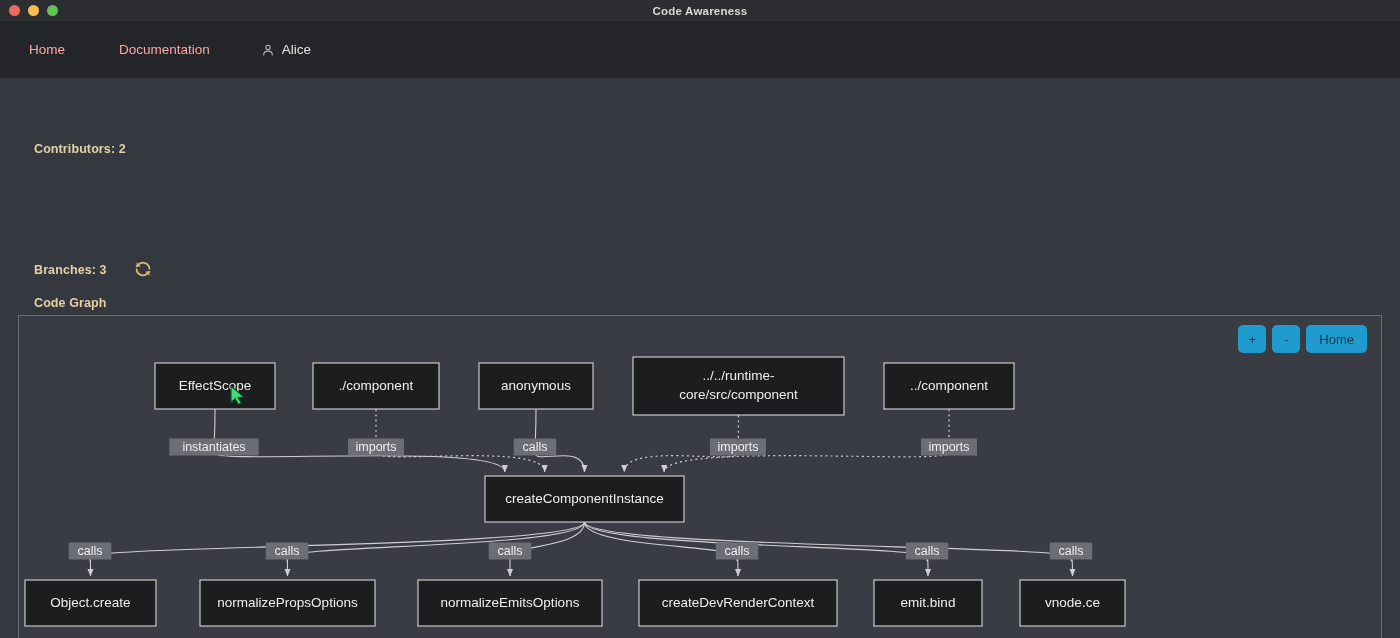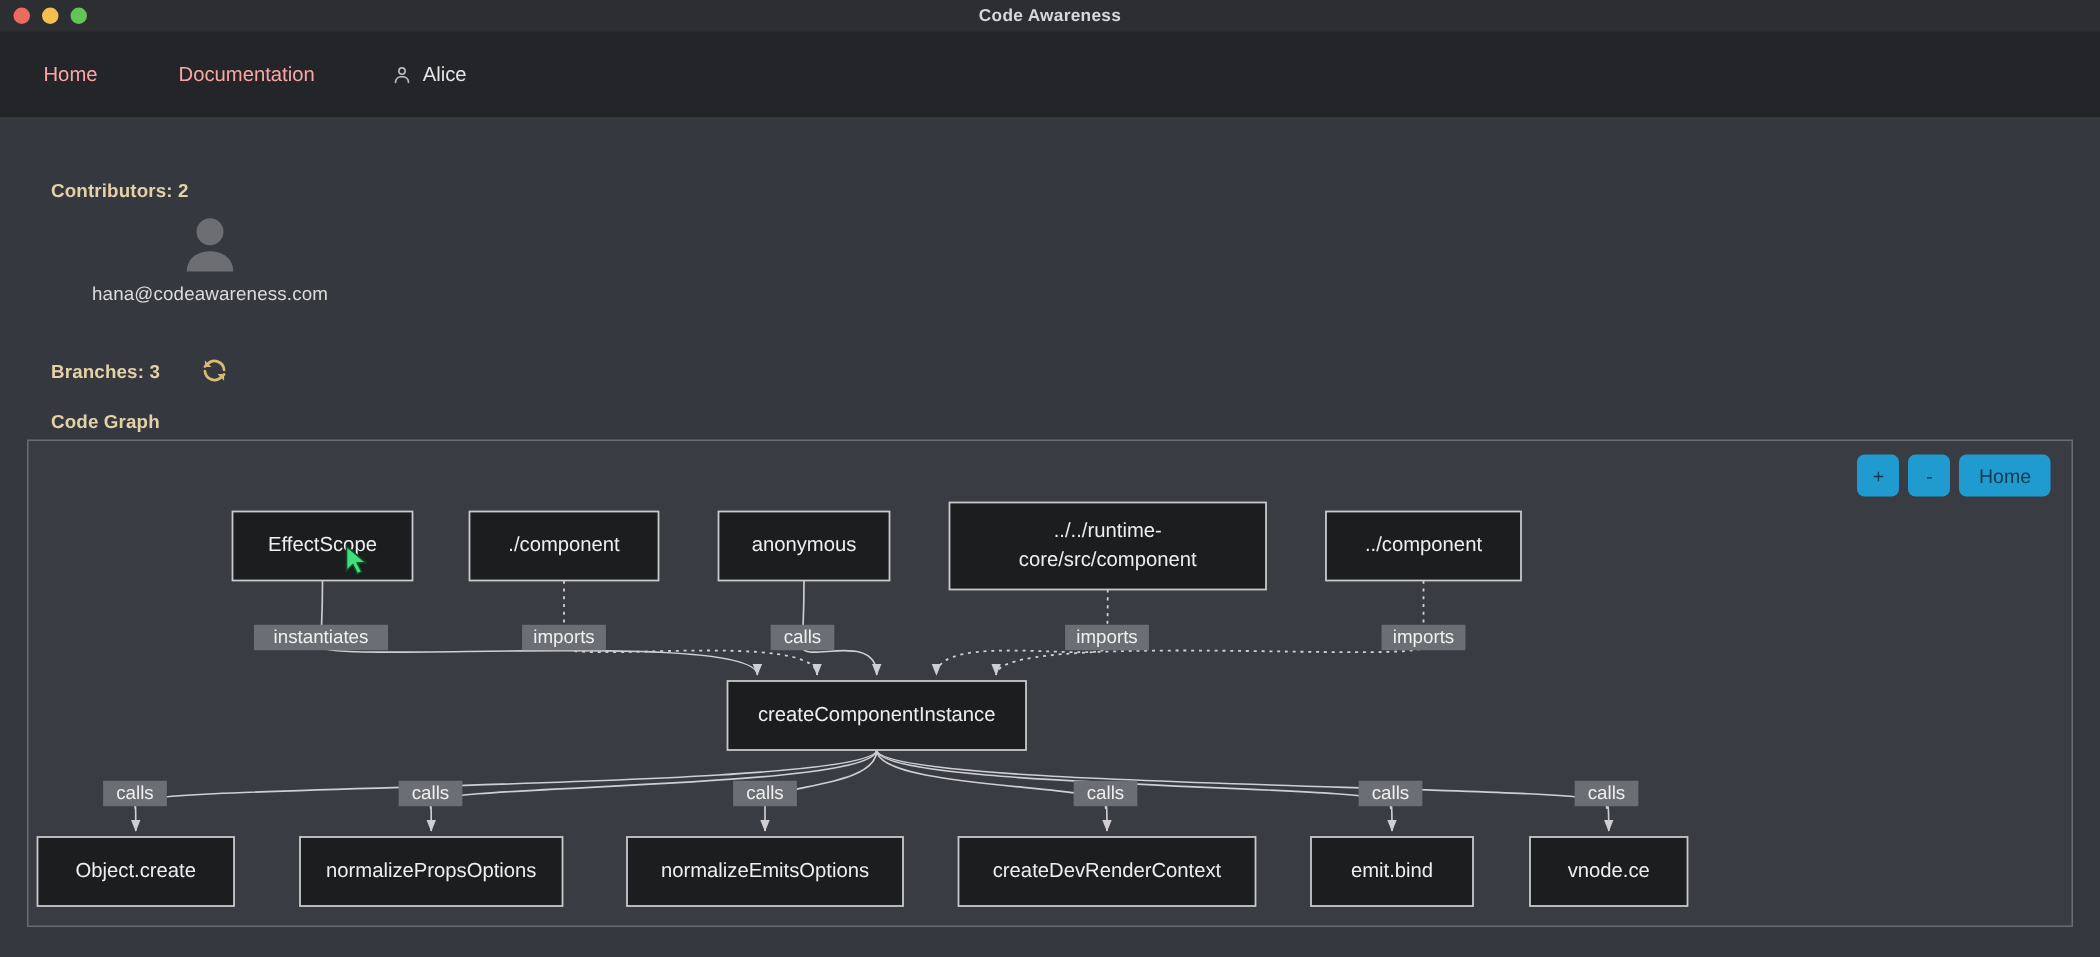--- a/index.html
+++ b/index.html
@@ -37,21 +37,21 @@
     font-size: 13.5px; color: #fca5a5;
     padding: 6px 4px; cursor: pointer;
     display: flex; align-items: center; gap: 7px;
   }
   .nav-item.home { margin-left: 25px; }
   .nav-item.docs { margin-left: 46px; }
   .nav-item.user { margin-left: 43px; color: #e4e4e4; }
   .person-ico { width: 14px; height: 14px; display: block; }
 
   
-  .content { position: absolute; top: 68px; left: 0; width: 1400px; height: 476px; }
+  .content { position: absolute; top: 90px; left: 0; width: 1400px; height: 476px; }
 
   .label-heading {
     position: absolute;
     font-size: 12.5px; font-weight: bold; color: #e3d2a6;
     letter-spacing: .1px;
   }
   .contrib-heading { left: 34px; top: 52px; }
   .branch-heading  { left: 34px; top: 173px; }
   .graph-heading   { left: 34px; top: 206px; }
 
@@ -141,29 +141,20 @@
     </span>
     <span>Alice</span>
   </div>
 </div>
 
 <div class="content">
 
   <div class="label-heading contrib-heading">Contributors: 2</div>
 
   <div class="contributors">
-    <div class="contributor">
-      <span class="avatar">
-        <svg width="44" height="44" viewBox="0 0 44 44">
-          <circle cx="22" cy="14.5" r="9" fill="#6d6e73"></circle>
-          <path d="M6.5 41c0-8.6 6.9-13.5 15.5-13.5S37.5 32.4 37.5 41Z" fill="#6d6e73"></path>
-        </svg>
-      </span>
-      <span class="contrib-email">hana@codeawareness.com</span>
-    </div>
   </div>
 
   <div class="label-heading branch-heading">Branches: 3</div>
 
   <div class="refresh-btn">
     <svg width="18" height="18" viewBox="0 0 24 24" fill="none" stroke="#d6ba76" stroke-width="2.4" stroke-linecap="round">
       <path d="M20.5 11.5a8.5 8.5 0 0 0-14.6-5.3L3.5 8.5"></path>
       <polyline points="3.5,3 3.5,8.8 9.3,8.8" fill="#d6ba76" stroke="none"></polyline>
       <path d="M3.5 12.5a8.5 8.5 0 0 0 14.6 5.3l2.4-2.3"></path>
       <polyline points="20.5,21 20.5,15.2 14.7,15.2" fill="#d6ba76" stroke="none"></polyline>

